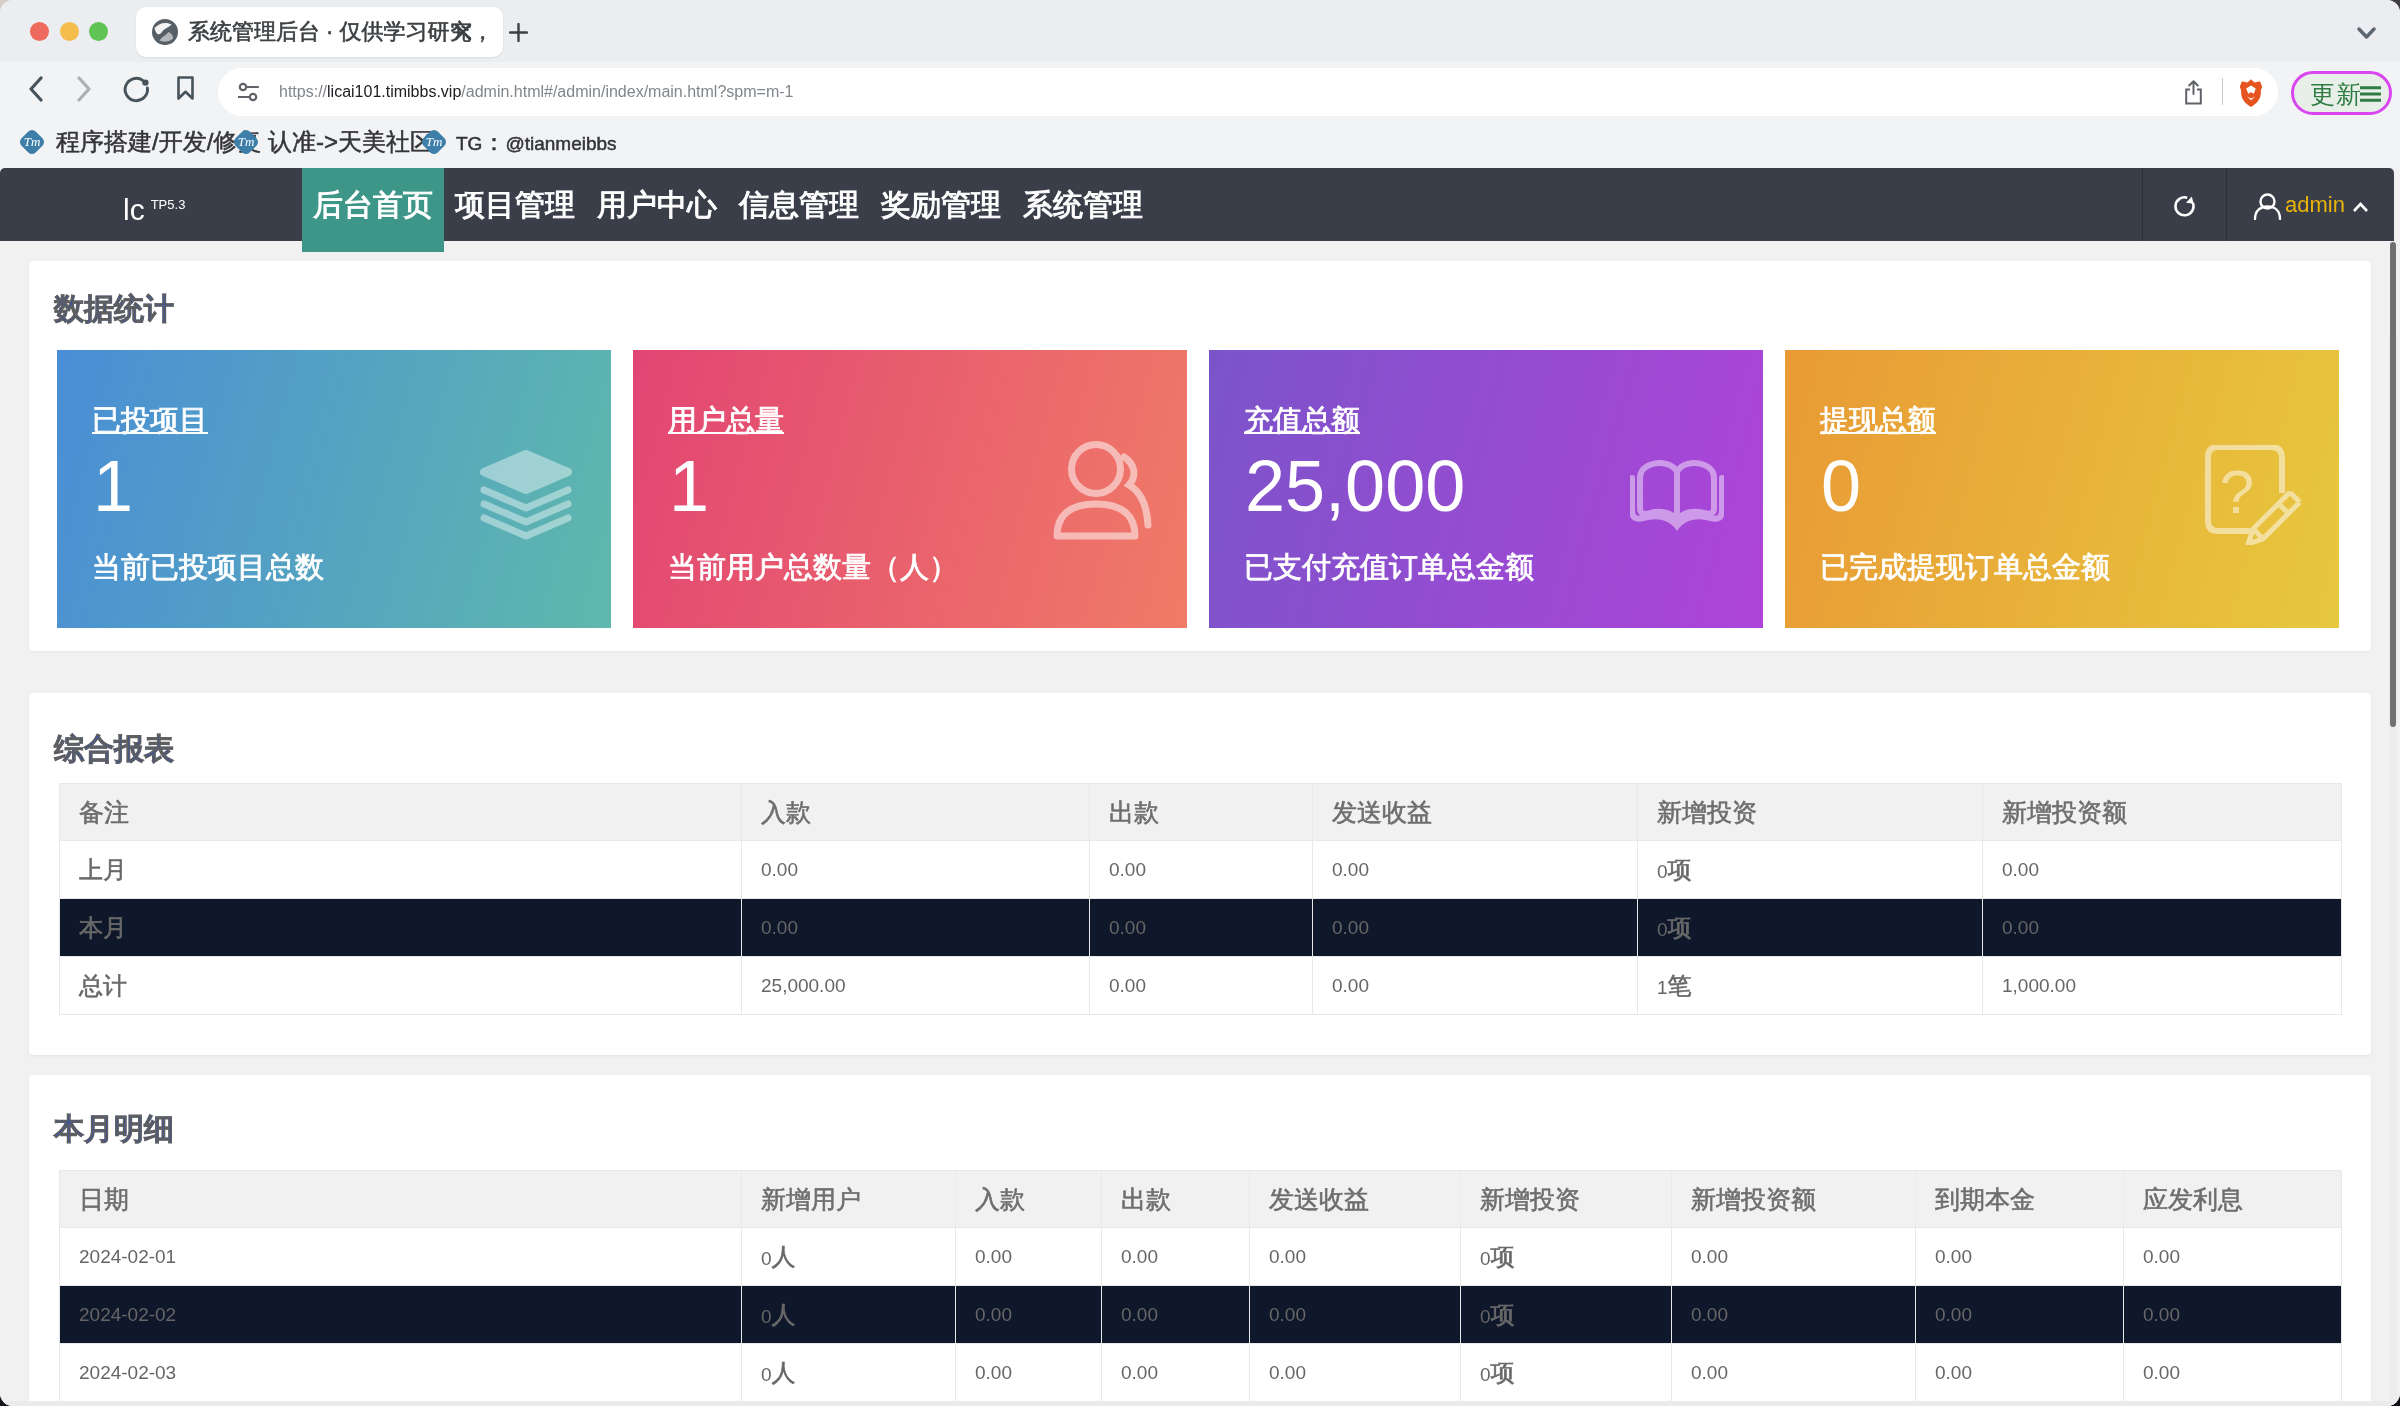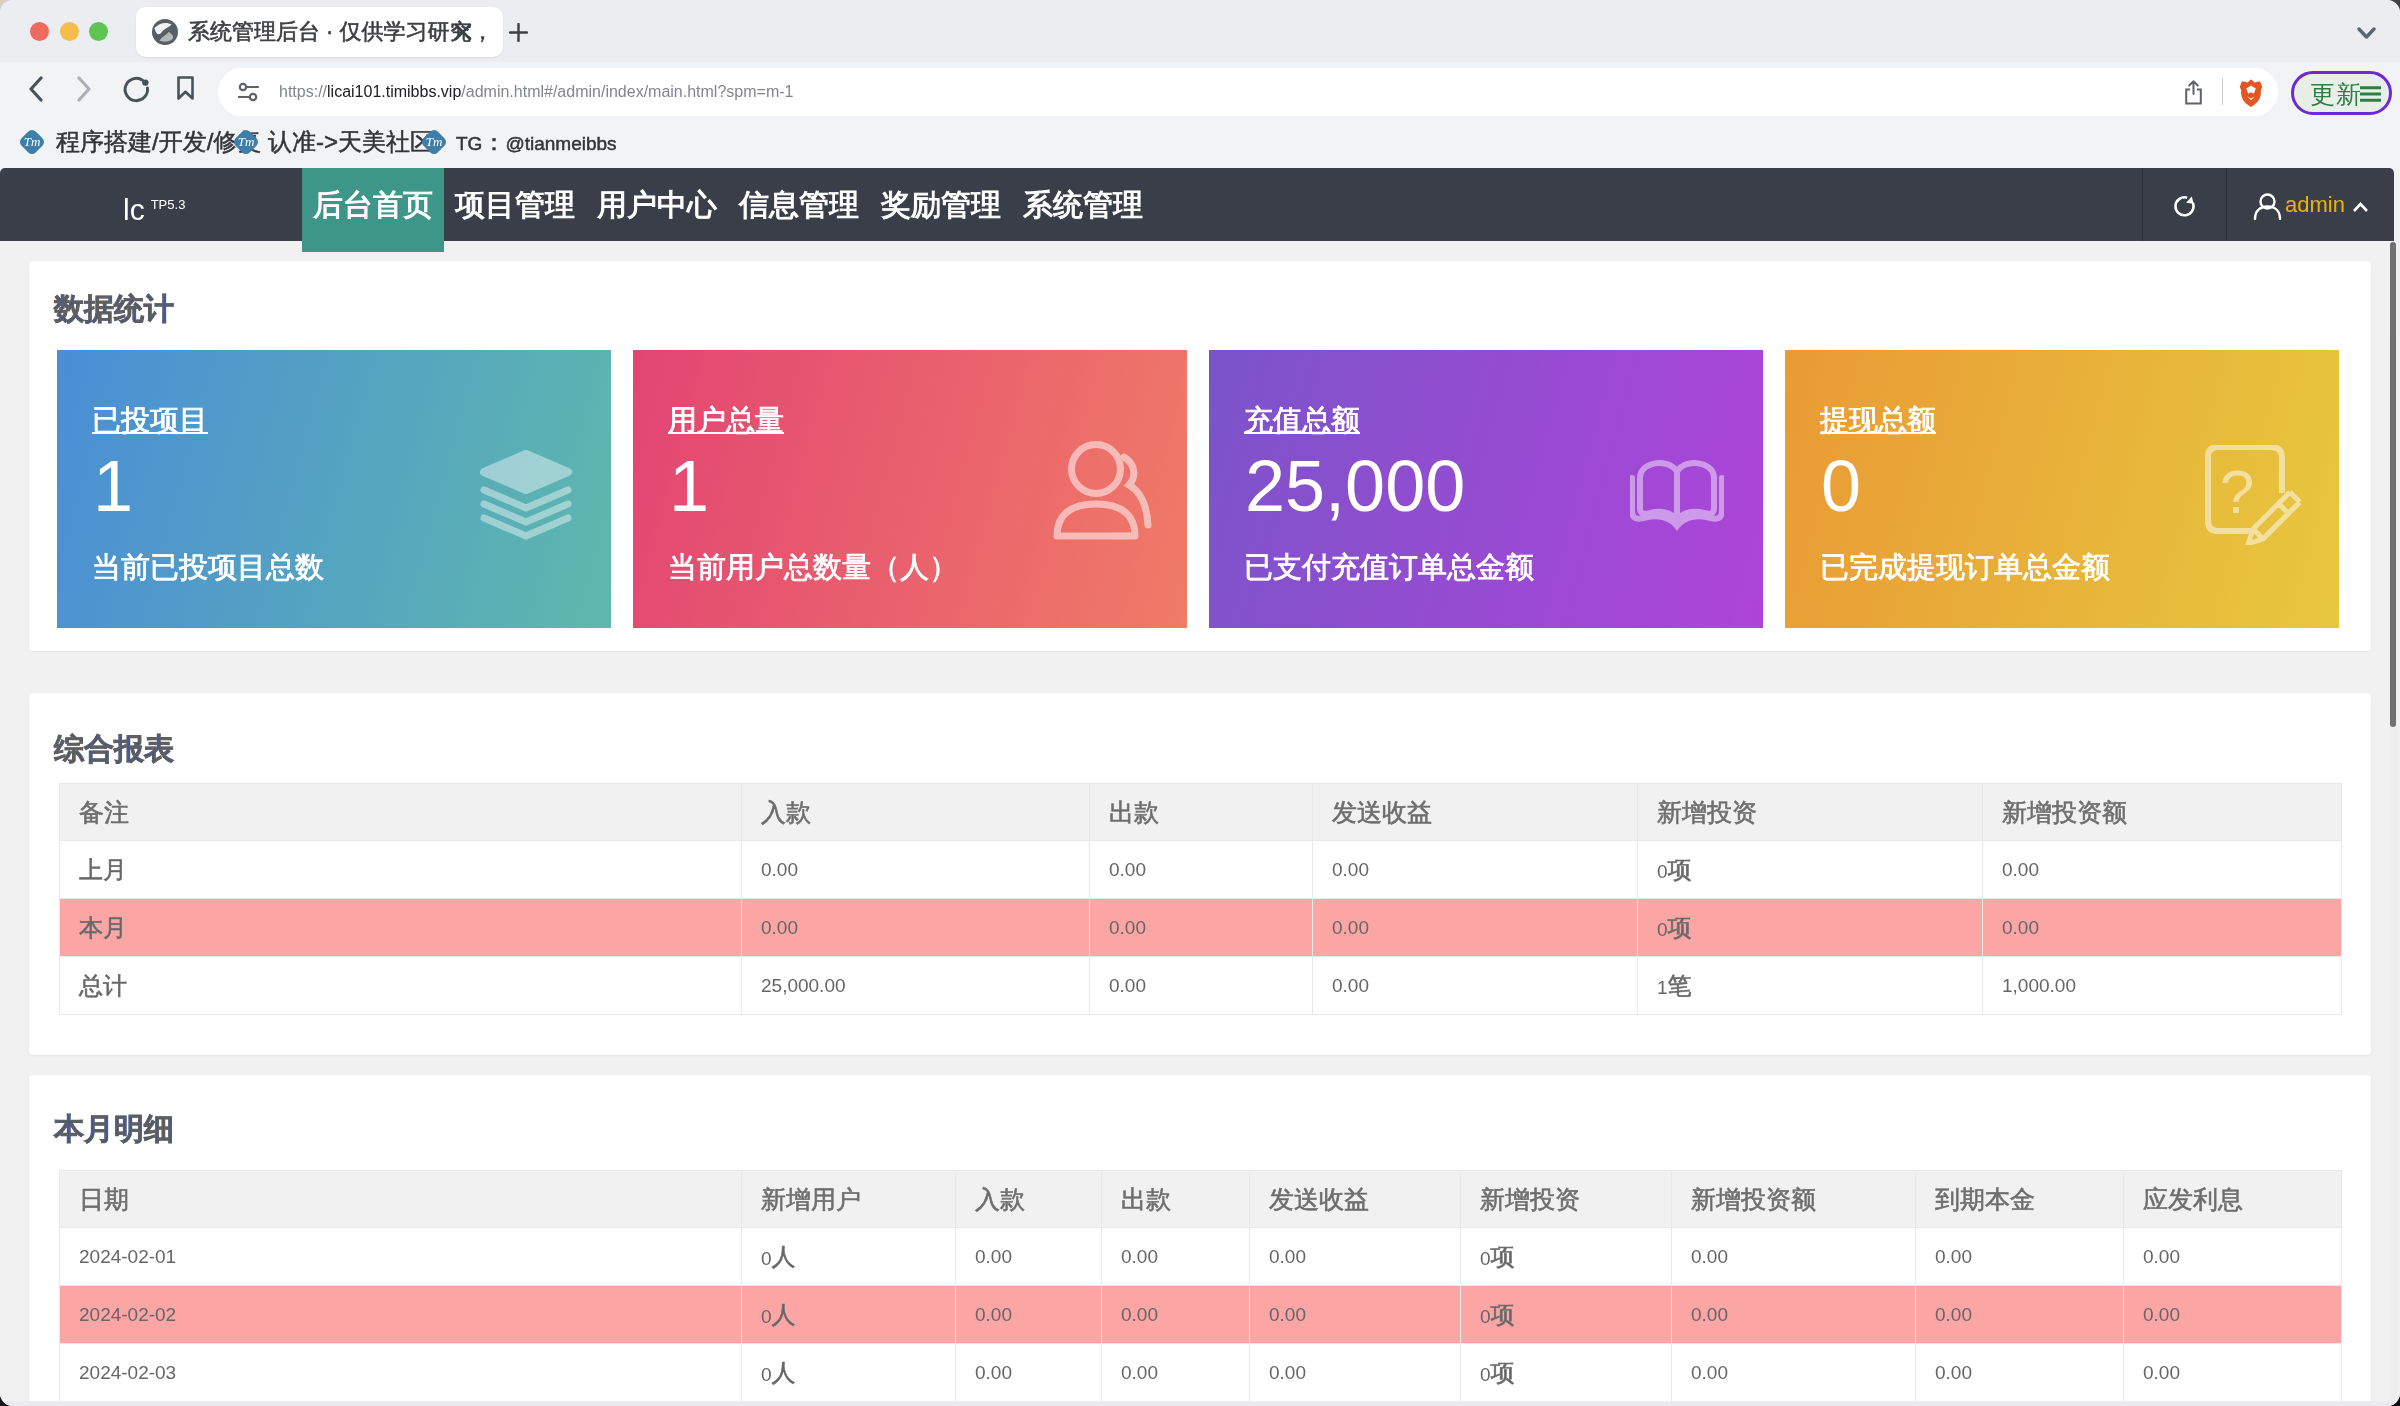--- a/index.html
+++ b/index.html
@@ -11,40 +11,40 @@
 .tl{position:absolute;top:22px;width:19px;height:19px;border-radius:50%;}
 #tab{position:absolute;left:136px;top:7px;width:367px;height:50px;background:#fff;border-radius:10px;box-shadow:0 1px 2px rgba(0,0,0,.08);}
 #tabtitle{position:absolute;left:52px;top:0;height:50px;line-height:50px;font-size:22px;letter-spacing:0;color:#3c4043;white-space:nowrap;-webkit-text-stroke:0.6px #3c4043;}
 #toolbar{position:absolute;left:0;top:62px;width:2400px;height:54px;background:#f2f3f5;}
 #urlbar{position:absolute;left:218px;top:6px;width:2060px;height:48px;background:#fff;border-radius:24px;}
 #urltext{position:absolute;left:61px;top:0;height:48px;line-height:47px;font-size:16px;color:#80868b;white-space:nowrap;}
 #bookbar{position:absolute;left:0;top:116px;width:2400px;height:52px;background:#f2f3f5;}
 .bm{position:absolute;top:0;height:52px;line-height:52px;color:#343538;-webkit-text-stroke:0.5px #343538;}
 .bmicon{position:absolute;top:16px;width:20px;height:20px;background:#3d7fa8;border-radius:26%;transform:rotate(45deg);}
 .bmicon span{position:absolute;inset:0;transform:rotate(-45deg);color:#fff;font:italic 13px "Liberation Serif",serif;text-align:center;line-height:20px;}
-#updbtn{position:absolute;left:2291px;top:9px;width:101px;height:44px;border:3px solid #6d28d9;border-radius:22px;background:#e8efe9;}
+#updbtn{position:absolute;left:2291px;top:9px;width:101px;height:44px;border:3px solid #d946ef;border-radius:22px;background:#e8efe9;}
 
 #page{position:absolute;left:0;top:168px;width:2400px;height:1238px;background:#f1f1f2;}
 #nav{position:absolute;left:0;top:0;width:2394px;height:73px;background:#3a3e49;border-radius:5px 5px 0 0;}
 .navitem{position:absolute;top:0;height:84px;line-height:73px;text-align:center;color:#fff;font-size:30px;letter-spacing:0;-webkit-text-stroke:1px #fff;}
 #logo{position:absolute;left:123px;top:0;height:73px;line-height:73px;color:#fff;font-size:30px;}
 #logo sup{font-size:13px;}
 .navsep{position:absolute;top:0;width:1px;height:73px;background:#2c303a;}
 .card{position:absolute;left:29px;width:2342px;background:#fff;border-radius:4px;box-shadow:0 1px 3px rgba(0,0,0,.05);}
 .ctitle{position:absolute;left:25px;font-size:30px;color:#1d4ed8;font-weight:bold;-webkit-text-stroke:0.7px #5f5f5f;}
 .stat{position:absolute;top:89px;width:554px;height:278px;color:#fff;}
 .stat .lb{position:absolute;left:35px;top:51px;font-size:29px;text-decoration:underline;-webkit-text-stroke:0.8px #fff;}
 .stat .num{position:absolute;left:36px;top:96px;font-size:72px;line-height:80px;}
 .stat .sub{position:absolute;left:35px;top:198px;font-size:29px;-webkit-text-stroke:0.8px #fff;}
 .stat svg{position:absolute;}
 table{border-collapse:collapse;table-layout:fixed;font-size:19px;color:#666;}
 td,th{border:1px solid #e9e9e9;font-weight:normal;text-align:left;padding:0 0 0 19px;overflow:hidden;white-space:nowrap;}
 th{height:57px;background:#f1f1f1;color:#6e6e6e;}
 td{height:58px;background:#fff;}
-tr.alt td{background:#fca5a5;}
+tr.alt td{background:#0f172a;}
 .cj{font-size:24px;letter-spacing:0;}
 th .cj,th.cjh{font-size:25px;}
 th.cjh,.cj{-webkit-text-stroke:0.6px #6e6e6e;}
 #sbtrack{position:absolute;left:2389px;top:168px;width:8px;height:1238px;background:#ededee;}
 #sbthumb{position:absolute;left:2390px;top:74px;width:6px;height:485px;border-radius:3px;background:#6f7173;}
 </style></head>
 <body>
 <div id="win">
 
   <div id="tabstrip">

